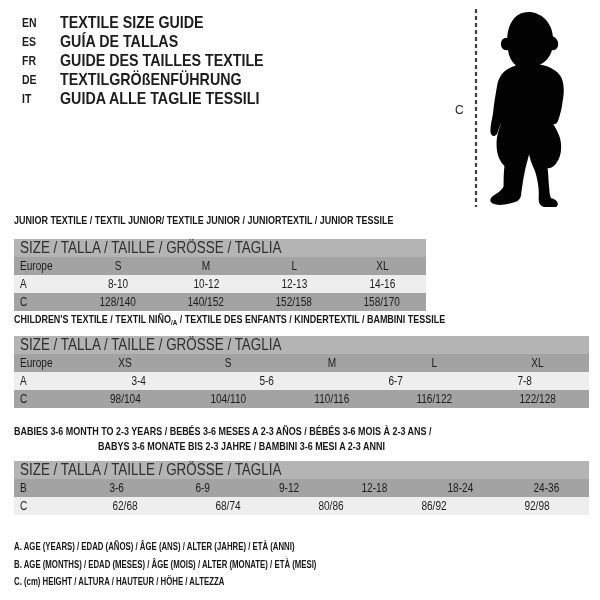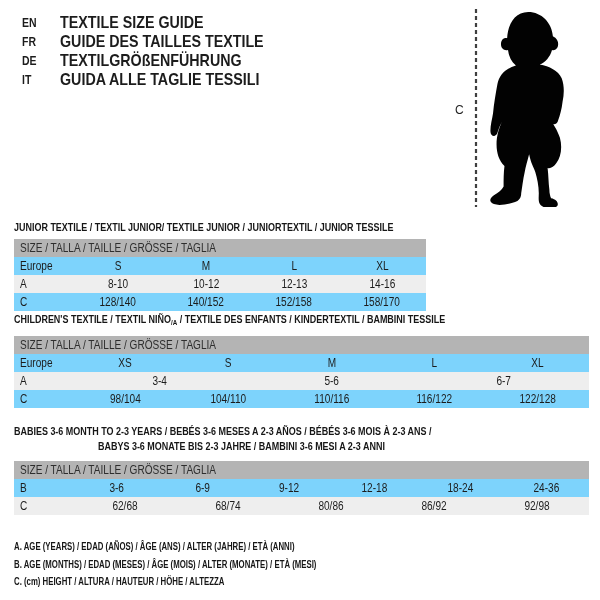--- a/index.html
+++ b/index.html
@@ -19,49 +19,53 @@
   .lang-label{ font-weight:bold; font-size:17px; }
 
   
   .figure   { position:absolute; left:450px; top:0; width:150px; height:215px; }
   .dash-line{ position:absolute; left:24px; top:9px; }
   .fig-c    { position:absolute; left:5px; top:103px; font-size:12px; color:#222; }
   .baby-svg { position:absolute; left:36px; top:7px; }
 
   
   .sec-title { position:absolute; left:14px; font-weight:bold; font-size:11.5px; line-height:15px; color:#161616; }
-  .st1 { top:220px; }
+  .st1 { top:213px; }
   .st2 { top:312px; }
   .st3 { top:424px;text-align:center; }
   .subA { font-size:8px; vertical-align:-2px; letter-spacing:0; }
 
   
   .tbl   { position:absolute; left:14px; font-size:12px; }
   .t1 { top:239px; width:412px; }
   .t2 { top:336px; width:575px; }
   .t3 { top:461px; width:575px; }
-  .thead { height:18px; line-height:18px; background:#b4b4b4; color:#2e2e2e; padding-left:6px; font-size:12px; }
-  .trow  { display:flex; height:18px; line-height:18px; background:#7dd3fc; }
+  .thead { height:18px; line-height:18px; background:#b4b4b4; color:#2e2e2e; padding-left:6px; font-size:16px; }
+  .trow  { display:flex; height:18px; line-height:18px; background:#a3a3a3; }
   .trow.stripe { background:#eeeeee; }
   .tlabel{ width:60px; padding-left:6px; text-align:left; }
   .tcell { flex:1; text-align:center; }
 
   
   .notes { position:absolute; left:14px; top:538px; }
   .note  { height:17.5px; line-height:17.5px; font-weight:bold; font-size:10px; color:#161616; }
 </style>
 </head>
 <body>
 
 <div class="canvas">
 
   <div class="lang-list">
     <div class="lang-row">
       <span class="lang-code"><span class="cx">EN</span></span>
       <span class="lang-label"><span class="cx">TEXTILE SIZE GUIDE</span></span>
+    </div>
+    <div class="lang-row">
+      <span class="lang-code"><span class="cx">ES</span></span>
+      <span class="lang-label"><span class="cx">GUÍA DE TALLAS</span></span>
     </div>
     <div class="lang-row">
       <span class="lang-code"><span class="cx">FR</span></span>
       <span class="lang-label"><span class="cx">GUIDE DES TAILLES TEXTILE</span></span>
     </div>
     <div class="lang-row">
       <span class="lang-code"><span class="cx">DE</span></span>
       <span class="lang-label"><span class="cx">TEXTILGRÖßENFÜHRUNG</span></span>
     </div>
     <div class="lang-row">
@@ -159,20 +163,21 @@
       <div class="tcell"><span class="cxc">S</span></div>
       <div class="tcell"><span class="cxc">M</span></div>
       <div class="tcell"><span class="cxc">L</span></div>
       <div class="tcell"><span class="cxc">XL</span></div>
     </div>
     <div class="trow stripe">
       <div class="tlabel"><span class="cx">A</span></div>
       <div class="tcell"><span class="cxc">3-4</span></div>
       <div class="tcell"><span class="cxc">5-6</span></div>
       <div class="tcell"><span class="cxc">6-7</span></div>
+      <div class="tcell"><span class="cxc">7-8</span></div>
     </div>
     <div class="trow">
       <div class="tlabel"><span class="cx">C</span></div>
       <div class="tcell"><span class="cxc">98/104</span></div>
       <div class="tcell"><span class="cxc">104/110</span></div>
       <div class="tcell"><span class="cxc">110/116</span></div>
       <div class="tcell"><span class="cxc">116/122</span></div>
       <div class="tcell"><span class="cxc">122/128</span></div>
     </div>
   </div>

